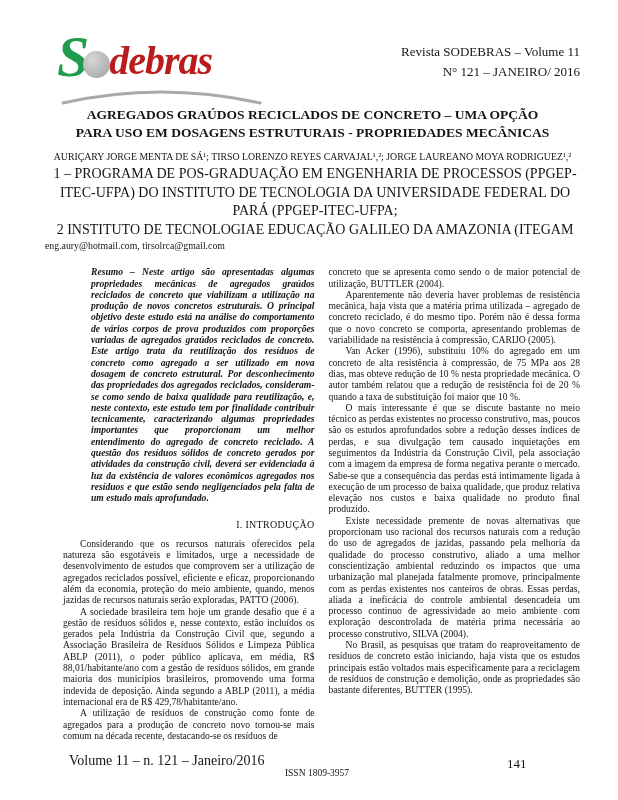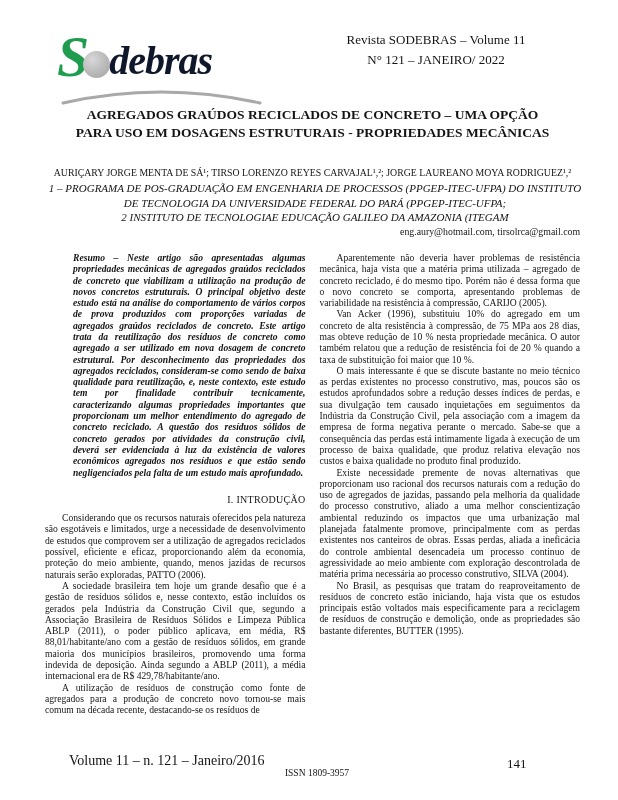--- a/index.html
+++ b/index.html
@@ -29,43 +29,43 @@
     width: 27px; height: 27px; border-radius: 50%;
     margin: 14px -1px 0 -4px; flex: 0 0 auto;
     background: radial-gradient(circle at 35% 32%, #d9d9d9 0%, #bdbdbd 45%, #a3a3a3 100%);
   }
   .logo-rest {
     font-size: 40px; font-weight: bold; font-style: italic;
     line-height: 44px; margin-top: 8px; letter-spacing: -1px;
   }
   .logo-arc { display: block; margin: 2px 0 0 2px; }
   .journal-info {
-    flex: 1; text-align: center;
-    font-size: 13px; line-height: 1.5; margin-top: 2px;
+    flex: 1; text-align: right;
+    font-size: 13px; line-height: 1.5; margin-top: 14px;
   }
 
   
   .article-title {
     margin-top: 0; text-align: center;
     font-size: 13.5px; font-weight: bold; line-height: 1.35;
   }
   .authors {
-    margin: 25px auto 0; width: 520px; text-align: center;
+    margin: 9px auto 0; width: 520px; text-align: center;
     font-size: 9.8px; line-height: 1.32;
   }
   .affiliations {
     margin: 1px auto 0; width: 540px; text-align: center;
-    font-size: 11px; line-height: 1.32; font-style: italic;
+    font-size: 14px; line-height: 1.32;
   }
-  .emails { text-align: right; font-size: 9.8px; margin-top: 1px; }
+  .emails { text-align: left; font-size: 9.8px; margin-top: 1px; }
 
   
   .columns {
     display: flex; gap: 14px; margin-top: 15px;
-    font-size: 9.6px; line-height: 11.3px; text-align: justify;
+    font-size: 9.6px; line-height: 11.3px; text-align: justify; margin-left: 18px;
   }
   .col { width: 50%; box-sizing: border-box; }
   .abstract, .keywords {
     font-weight: bold; font-style: italic; margin-left: 28px;
   }
   .keywords { margin-top: 11px; }
   .section-heading {
     text-align: right; font-size: 10px; font-weight: normal;
     margin: 16px 0 7px 0; letter-spacing: 0.3px;
   }
@@ -80,29 +80,29 @@
 </head>
 <body>
 
 <div class="page">
 
   <div class="header">
     <div class="logo">
       <div class="logo-word">
         <span class="logo-s" style="color:#1f9c4e">S</span>
         <span class="logo-ball"></span>
-        <span class="logo-rest" style="color:#0f172a">debras</span>
+        <span class="logo-rest" style="color:#b91c1c">debras</span>
       </div>
       <svg class="logo-arc" width="205" height="18" viewBox="0 0 205 18">
         <path d="M4 15 Q 102 -7 201 15" fill="none" stroke="#a9a9a9" stroke-width="3" stroke-linecap="round"></path>
       </svg>
     </div>
     <div class="journal-info">
       <div>Revista SODEBRAS – Volume 11</div>
-      <div>N° 121 – JANEIRO/ 2022</div>
+      <div>N° 121 – JANEIRO/ 2016</div>
     </div>
   </div>
 
   <div class="article-title">
     <div>AGREGADOS GRAÚDOS RECICLADOS DE CONCRETO – UMA OPÇÃO</div>
     <div>PARA USO EM DOSAGENS ESTRUTURAIS - PROPRIEDADES MECÂNICAS</div>
   </div>
 
   <div class="authors">AURIÇARY JORGE MENTA DE SÁ¹; TIRSO LORENZO REYES CARVAJAL¹,²; JORGE LAUREANO MOYA RODRIGUEZ¹,²</div>
 
@@ -117,20 +117,21 @@
 
     <div class="col">
       <div class="abstract">Resumo – Neste artigo são apresentadas algumas propriedades mecânicas de agregados graúdos reciclados de concreto que viabilizam a utilização na produção de novos concretos estruturais. O principal objetivo deste estudo está na análise do comportamento de vários corpos de prova produzidos com proporções variadas de agregados graúdos reciclados de concreto. Este artigo trata da reutilização dos resíduos de concreto como agregado a ser utilizado em nova dosagem de concreto estrutural. Por desconhecimento das propriedades dos agregados reciclados, consideram-se como sendo de baixa qualidade para reutilização, e, neste contexto, este estudo tem por finalidade contribuir tecnicamente, caracterizando algumas propriedades importantes que proporcionam um melhor entendimento do agregado de concreto reciclado. A questão dos resíduos sólidos de concreto gerados por atividades da construção civil, deverá ser evidenciada à luz da existência de valores econômicos agregados nos resíduos e que estão sendo negligenciados pela falta de um estudo mais aprofundado.</div>
       <div class="section-heading">I. INTRODUÇÃO</div>
       <p>Considerando que os recursos naturais oferecidos pela natureza são esgotáveis e limitados, urge a necessidade de desenvolvimento de estudos que comprovem ser a utilização de agregados reciclados possível, eficiente e eficaz, proporcionando além da economia, proteção do meio ambiente, quando, menos jazidas de recursos naturais serão exploradas, PATTO (2006).</p>
       <p>A sociedade brasileira tem hoje um grande desafio que é a gestão de resíduos sólidos e, nesse contexto, estão incluídos os gerados pela Indústria da Construção Civil que, segundo a Associação Brasileira de Resíduos Sólidos e Limpeza Pública ABLP (2011), o poder público aplicava, em média, R$ 88,01/habitante/ano com a gestão de resíduos sólidos, em grande maioria dos municípios brasileiros, promovendo uma forma indevida de deposição. Ainda segundo a ABLP (2011), a média internacional era de R$ 429,78/habitante/ano.</p>
       <p>A utilização de resíduos de construção como fonte de agregados para a produção de concreto novo tornou-se mais comum na década recente, destacando-se os resíduos de</p>
     </div>
 
     <div class="col">
+      <p class="noindent">concreto que se apresenta como sendo o de maior potencial de utilização, BUTTLER (2004).</p>
       <p>Aparentemente não deveria haver problemas de resistência mecânica, haja vista que a matéria prima utilizada – agregado de concreto reciclado, é do mesmo tipo. Porém não é dessa forma que o novo concreto se comporta, apresentando problemas de variabilidade na resistência à compressão, CARIJO (2005).</p>
       <p>Van Acker (1996), substituiu 10% do agregado em um concreto de alta resistência à compressão, de 75 MPa aos 28 dias, mas obteve redução de 10 % nesta propriedade mecânica. O autor também relatou que a redução de resistência foi de 20 % quando a taxa de substituição foi maior que 10 %.</p>
       <p>O mais interessante é que se discute bastante no meio técnico as perdas existentes no processo construtivo, mas, poucos são os estudos aprofundados sobre a redução desses índices de perdas, e sua divulgação tem causado inquietações em seguimentos da Indústria da Construção Civil, pela associação com a imagem da empresa de forma negativa perante o mercado. Sabe-se que a consequência das perdas está intimamente ligada à execução de um processo de baixa qualidade, que produz relativa elevação nos custos e baixa qualidade no produto final produzido.</p>
       <p>Existe necessidade premente de novas alternativas que proporcionam uso racional dos recursos naturais com a redução do uso de agregados de jazidas, passando pela melhoria da qualidade do processo construtivo, aliado a uma melhor conscientização ambiental reduzindo os impactos que uma urbanização mal planejada fatalmente promove, principalmente com as perdas existentes nos canteiros de obras. Essas perdas, aliada a ineficácia do controle ambiental desencadeia um processo continuo de agressividade ao meio ambiente com exploração descontrolada de matéria prima necessária ao processo construtivo, SILVA (2004).</p>
       <p>No Brasil, as pesquisas que tratam do reaproveitamento de resíduos de concreto estão iniciando, haja vista que os estudos principais estão voltados mais especificamente para a reciclagem de resíduos de construção e demolição, onde as propriedades são bastante diferentes, BUTTER (1995).</p>
     </div>
 
   </div>
 
   <div class="footer-volume">Volume 11 – n. 121 – Janeiro/2016</div>

